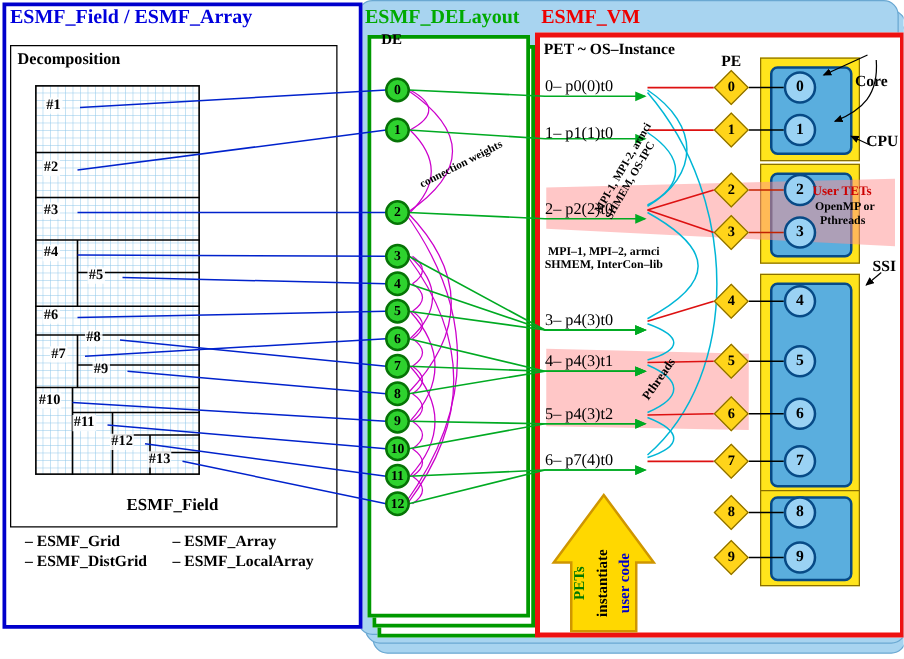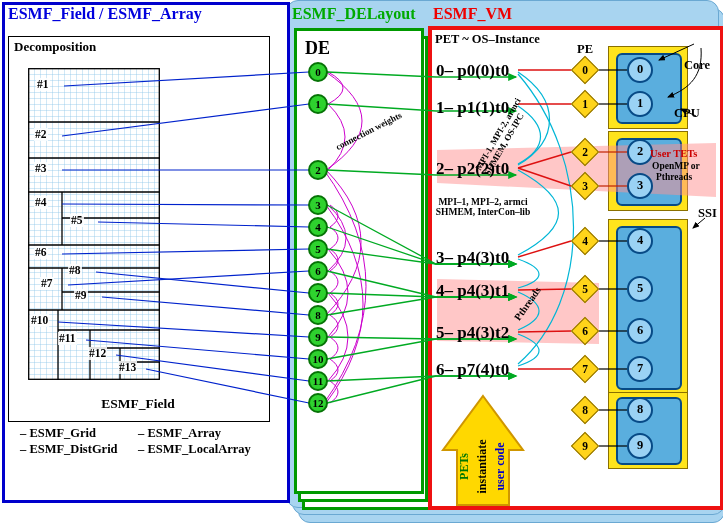--- a/index.html
+++ b/index.html
@@ -23,21 +23,21 @@
       transform:rotate(45deg);box-sizing:border-box;}
   .pen{display:block;transform:rotate(-45deg);text-align:center;line-height:18px;
        font-size:11.5px;font-weight:bold;}
   
   .core{position:absolute;width:26px;height:26px;border-radius:50%;background:#9ad2f4;
         border:2px solid #074a86;box-sizing:border-box;text-align:center;line-height:21px;
         font-size:12.5px;font-weight:bold;}
   .cpu{position:absolute;background:#5aaede;border:2px solid #074a86;border-radius:6px;}
   .ybox{position:absolute;background:#ffe41c;border:1px solid #8a7000;}
   
-  .pet{position:absolute;left:436px;width:86px;font-size:17px;font-weight:bold;white-space:nowrap;}
+  .pet{position:absolute;left:436px;width:86px;font-size:13px;font-weight:normal;white-space:nowrap;}
   
   .reg{position:absolute;font-size:11.5px;font-weight:bold;line-height:13px;
        background:rgba(255,255,255,.85);padding:0 1px;}
   .bullet{position:absolute;font-size:12.5px;font-weight:bold;white-space:nowrap;}
   .small{position:absolute;font-weight:bold;white-space:nowrap;}
   .aw{position:absolute;width:90px;text-align:center;font-size:12px;font-weight:bold;transform:rotate(-90deg);}
   svg{position:absolute;left:0;top:0;pointer-events:none;}
 </style>
 </head>
 <body>
@@ -276,27 +276,27 @@
 <div class="reg" style="left:30px;top:314px;">#10</div>
 <div class="reg" style="left:58px;top:332px;">#11</div>
 <div class="reg" style="left:88px;top:347px;">#12</div>
 <div class="reg" style="left:118px;top:361px;">#13</div>
 <div class="hdr" style="left:8px;top:396px;width:260px;text-align:center;font-size:13.5px;">ESMF_Field</div>
 <div class="bullet" style="left:20px;top:426px;">– ESMF_Grid</div>
 <div class="bullet" style="left:20px;top:442px;">– ESMF_DistGrid</div>
 <div class="bullet" style="left:138px;top:426px;">– ESMF_Array</div>
 <div class="bullet" style="left:138px;top:442px;">– ESMF_LocalArray</div>
 
-<div class="hdr" style="left:305px;top:38px;font-size:18px;">DE</div>
+<div class="hdr" style="left:305px;top:24px;font-size:12px;">DE</div>
 <div class="small" style="left:334px;top:143px;font-size:9px;transform:rotate(-27deg);transform-origin:0 0;">connection weights</div>
 
 <div class="hdr" style="left:435px;top:32px;">PET ~ OS–Instance</div>
 <div class="hdr" style="left:577px;top:42px;">PE</div>
 <div class="hdr" style="left:684px;top:30px;margin-top:28px;">Core</div>
-<div class="hdr" style="left:674px;top:106px;text-align:right;">CPU</div>
+<div class="hdr" style="left:693px;top:106px;text-align:right;">CPU</div>
 <div class="hdr" style="left:698px;top:206px;">SSI</div>
 
 <div class="pet" style="top:61px;">0– p0(0)t0</div>
 <div class="pet" style="top:98px;">1– p1(1)t0</div>
 <div class="pet" style="top:159px;">2– p2(2)t0</div>
 <div class="pet" style="top:248px;">3– p4(3)t0</div>
 <div class="pet" style="top:281px;">4– p4(3)t1</div>
 <div class="pet" style="top:323px;">5– p4(3)t2</div>
 <div class="pet" style="top:360px;">6– p7(4)t0</div>
 

